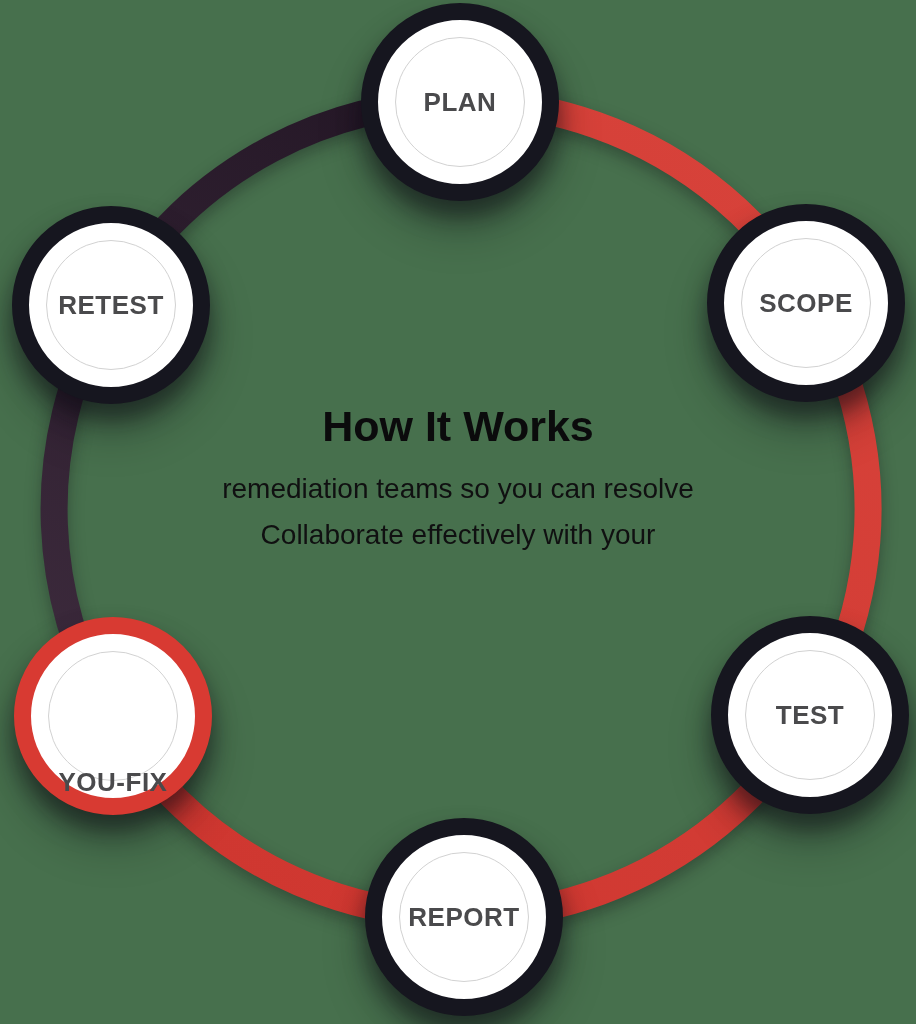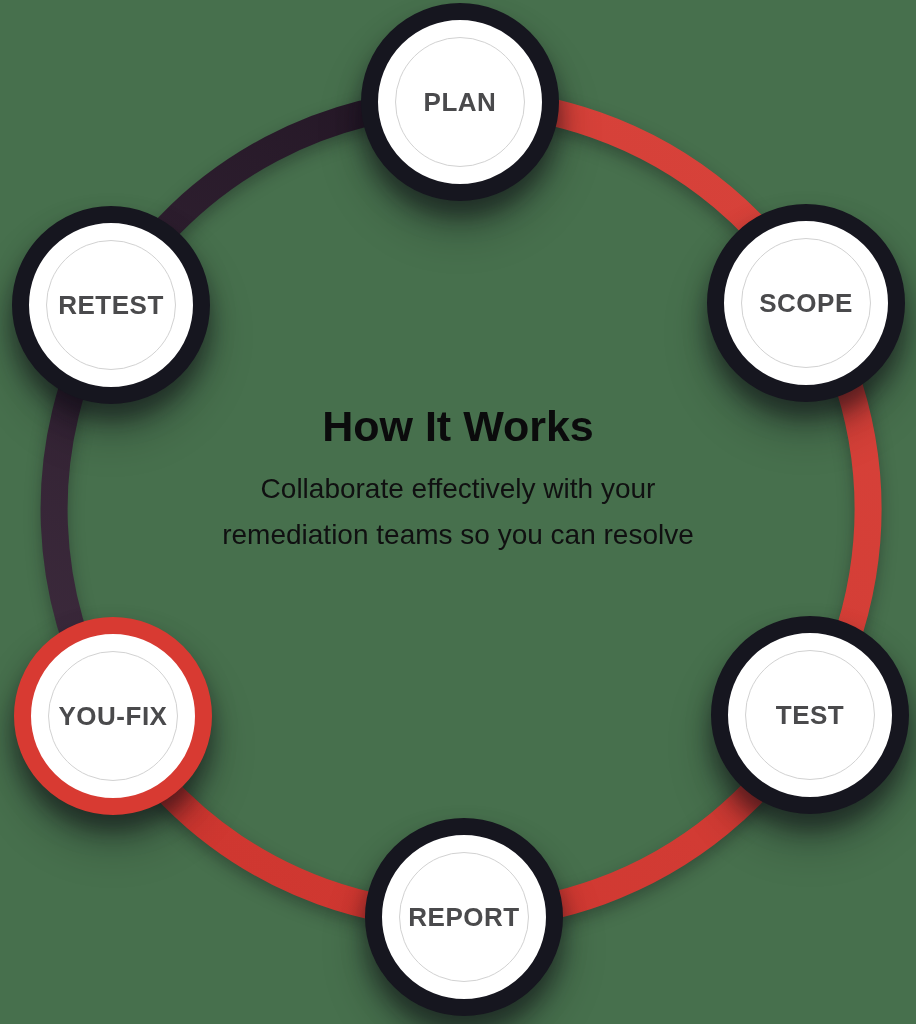--- a/index.html
+++ b/index.html
@@ -55,21 +55,21 @@
     font-size:26px;
     font-weight:bold;
     letter-spacing:0.5px;
     color:var(--label);
     white-space:nowrap;
   }
   .node--plan   { left:361px; top:3px;   }
   .node--scope  { left:707px; top:204px; }
   .node--test   { left:711px; top:616px; }
   .node--report { left:365px; top:818px; }
-  .node--youfix { left:14px;  top:617px; }
+  .node--youfix { left:14px;  top:617px;align-items:flex-end; }
   .node--retest { left:12px;  top:206px; }
   .center-text{
     position:absolute;
     left:50%; top:386px;
     transform:translateX(-50%);
     width:620px;
     text-align:center;
     color:var(--ink);
   }
   .center-title{
@@ -127,18 +127,18 @@
     <span class="node-label">YOU-FIX</span>
   </div>
 
   <div class="node node--retest">
     <span class="node-label">RETEST</span>
   </div>
 
   <div class="center-text">
     <h2 class="center-title">How It Works</h2>
     <div class="center-desc">
+      <div>remediation teams so you can resolve</div>
       <div>Collaborate effectively with your</div>
-      <div>remediation teams so you can resolve</div>
     </div>
   </div>
 
 </div>
 
 </body></html>

